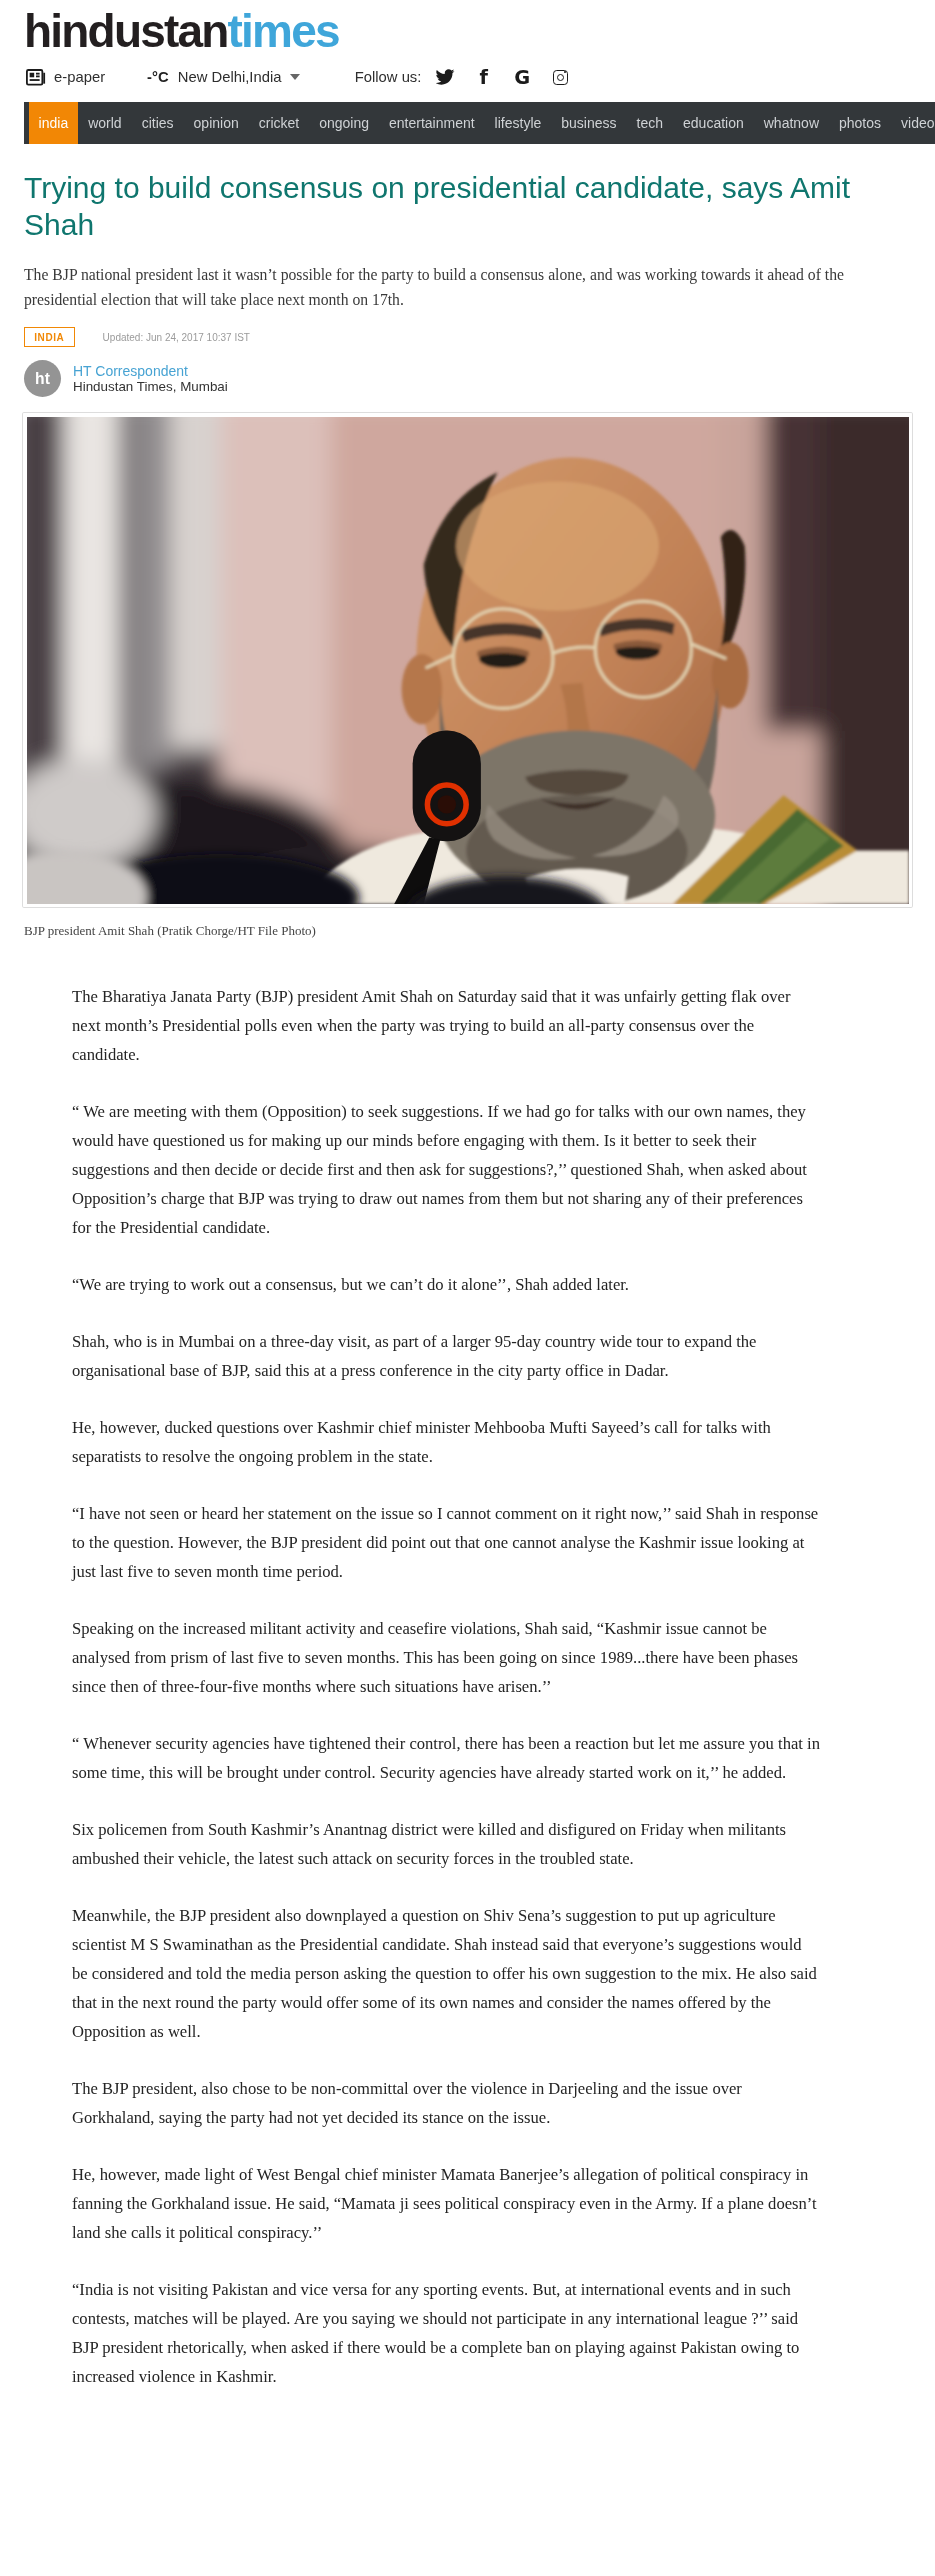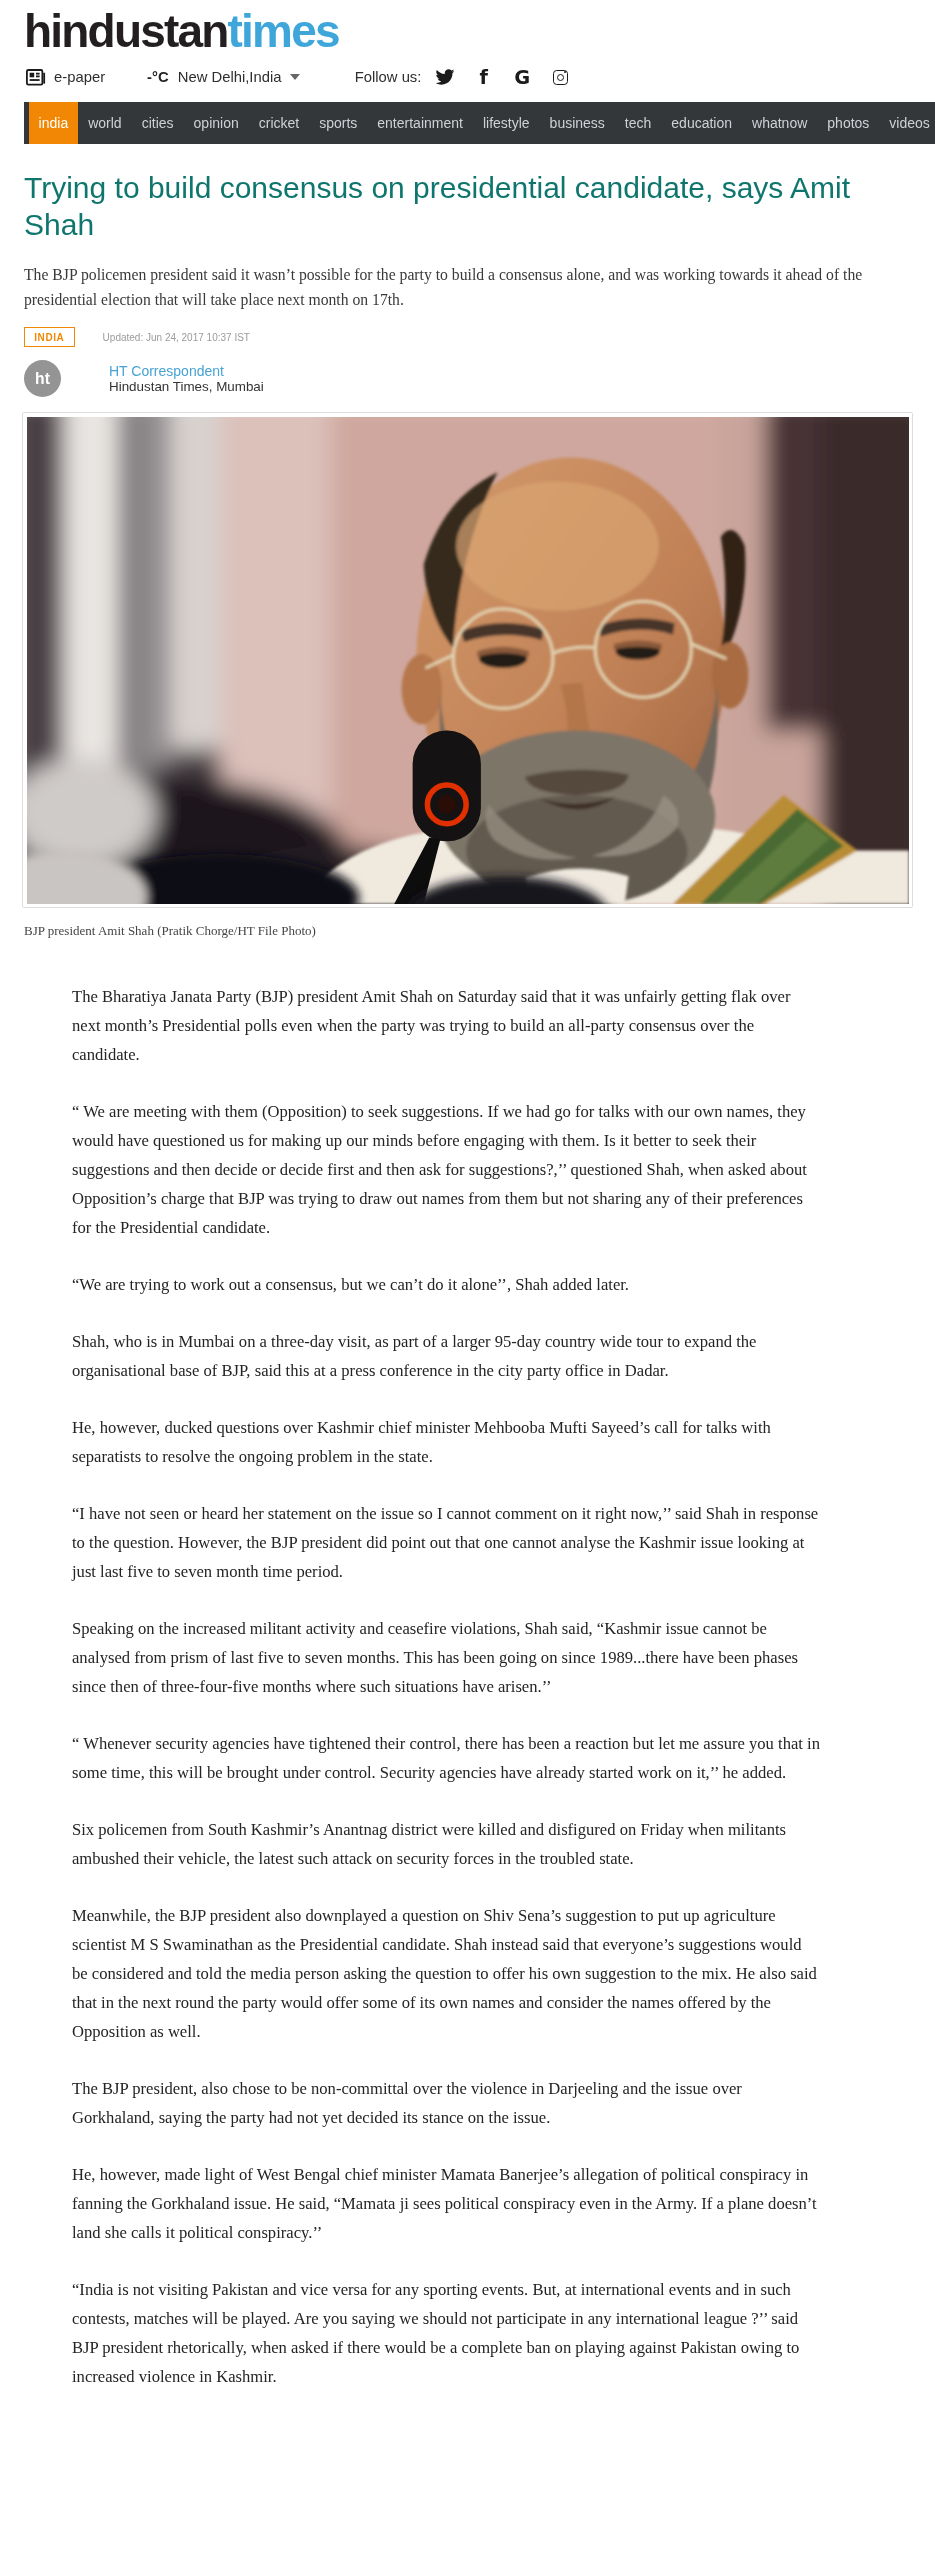--- a/index.html
+++ b/index.html
@@ -48,21 +48,21 @@
     margin:20px 24px 0 24px; max-width:878px;
     font-family:"Liberation Serif", serif; font-size:15.7px; line-height:1.55; color:#3a3a3a;
   }
   .badge-row { display:flex; align-items:center; margin:14.8px 0 0 24px; }
   .sec-badge {
     border:1.8px solid #f18805; color:#f18805; font-size:10px; font-weight:700;
     letter-spacing:0.6px; padding:3.7px 9.2px; display:inline-block;
   }
   .updated { margin-left:28px; color:#9b9b9b; font-size:10px; }
 
-  .byline { display:flex; align-items:center; margin:13px 0 0 24px;gap:36px; }
+  .byline { display:flex; align-items:center; margin:13px 0 0 24px; }
   .avatar {
     width:37px; height:37px; border-radius:50%; background:#949494;
     color:#fff; font-weight:700; font-size:15.7px; display:flex; align-items:center; justify-content:center;
   }
   .by-texts { margin-left:12px; }
   .by-name { color:#47a3d3; font-size:14px; margin-bottom:0; }
   .by-org { color:#333; font-size:13.4px; }
 
   
   .photo-frame {
@@ -129,35 +129,35 @@
     </div>
   </div>
 
   <div class="nav">
     <span style="display:flex;align-items:stretch;">
         <a class="nav-item active">india</a>
         <a class="nav-item">world</a>
         <a class="nav-item">cities</a>
         <a class="nav-item">opinion</a>
         <a class="nav-item">cricket</a>
-        <a class="nav-item">sports</a>
+        <a class="nav-item">ongoing</a>
         <a class="nav-item">entertainment</a>
         <a class="nav-item">lifestyle</a>
         <a class="nav-item">business</a>
         <a class="nav-item">tech</a>
         <a class="nav-item">education</a>
         <a class="nav-item">whatnow</a>
         <a class="nav-item">photos</a>
         <a class="nav-item">videos</a>
       </span>
   </div>
 
   <h1 class="title">Trying to build consensus on presidential candidate, says Amit Shah</h1>
 
-  <p class="summary">The BJP policemen president said it wasn’t possible for the party to build a consensus alone, and was working towards it ahead of the presidential election that will take place next month on 17th.</p>
+  <p class="summary">The BJP national president last it wasn’t possible for the party to build a consensus alone, and was working towards it ahead of the presidential election that will take place next month on 17th.</p>
 
   <div class="badge-row">
     <span class="sec-badge">INDIA</span>
     <span class="updated">Updated: Jun 24, 2017 10:37 IST</span>
   </div>
 
   <div class="byline">
     <span class="avatar">ht</span>
     <span class="by-texts">
       <div class="by-name">HT Correspondent</div>

